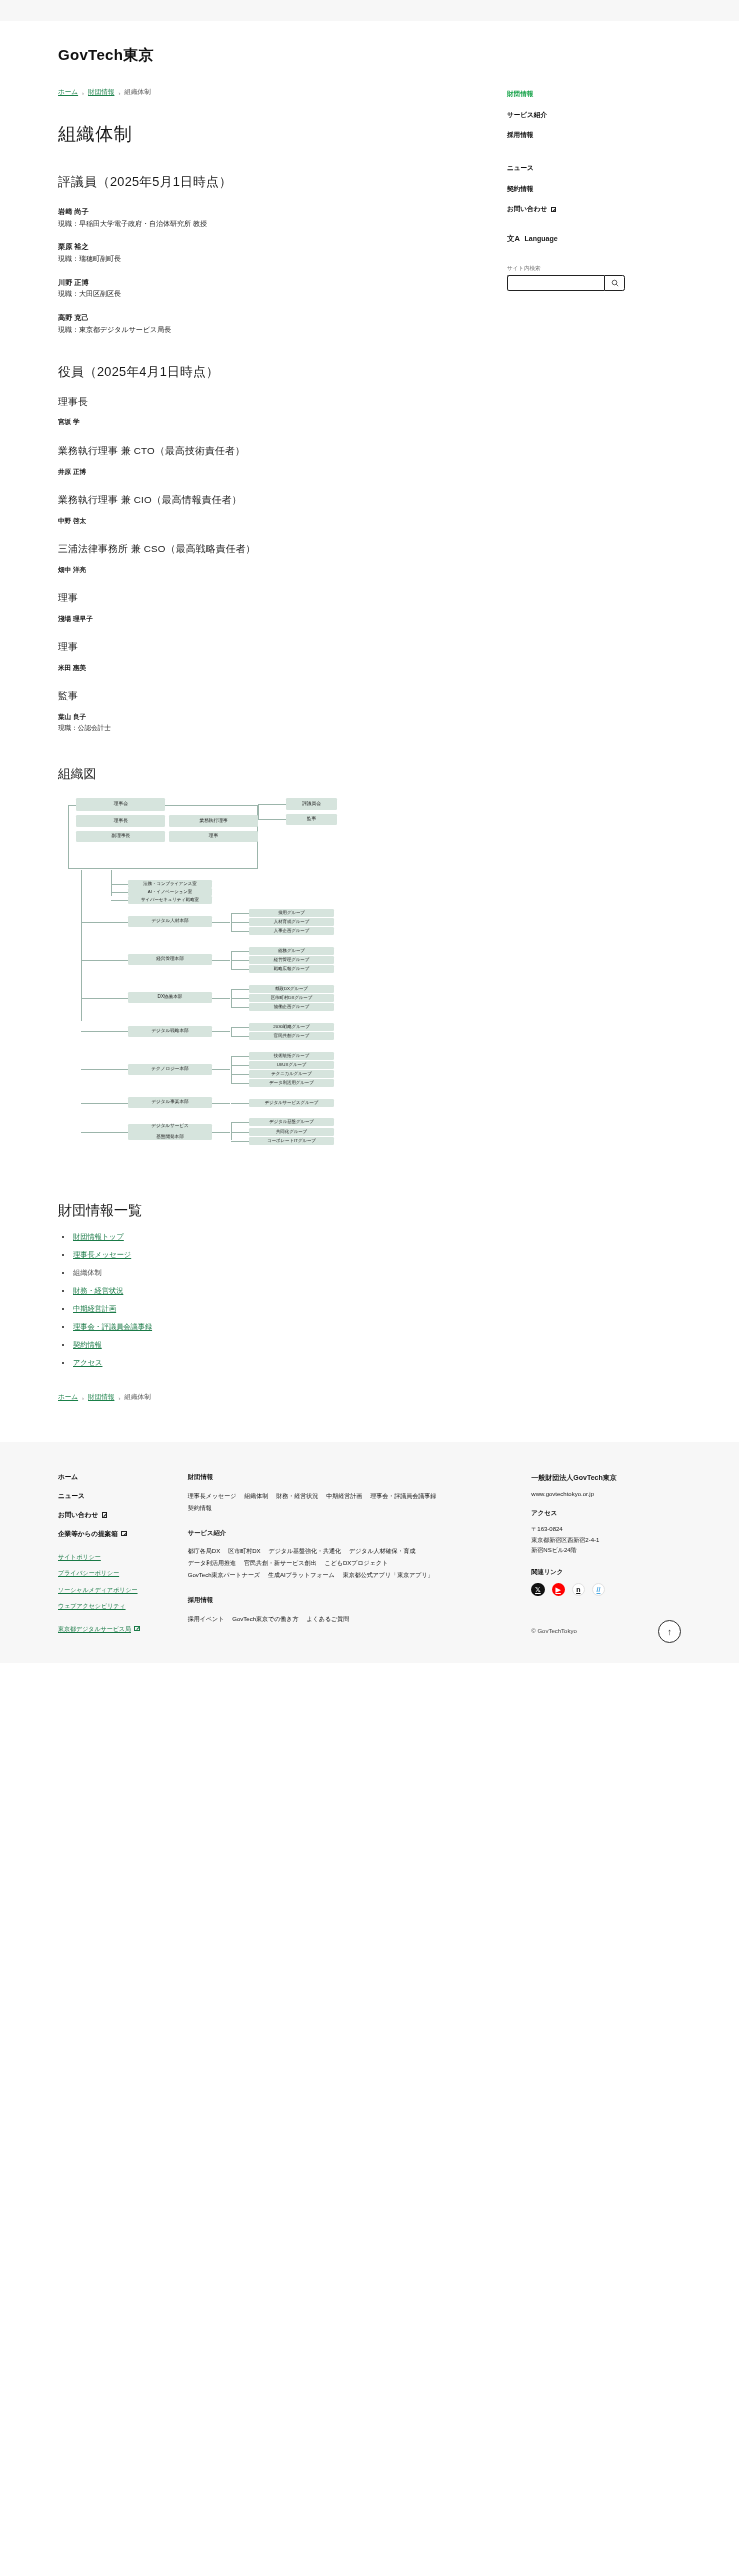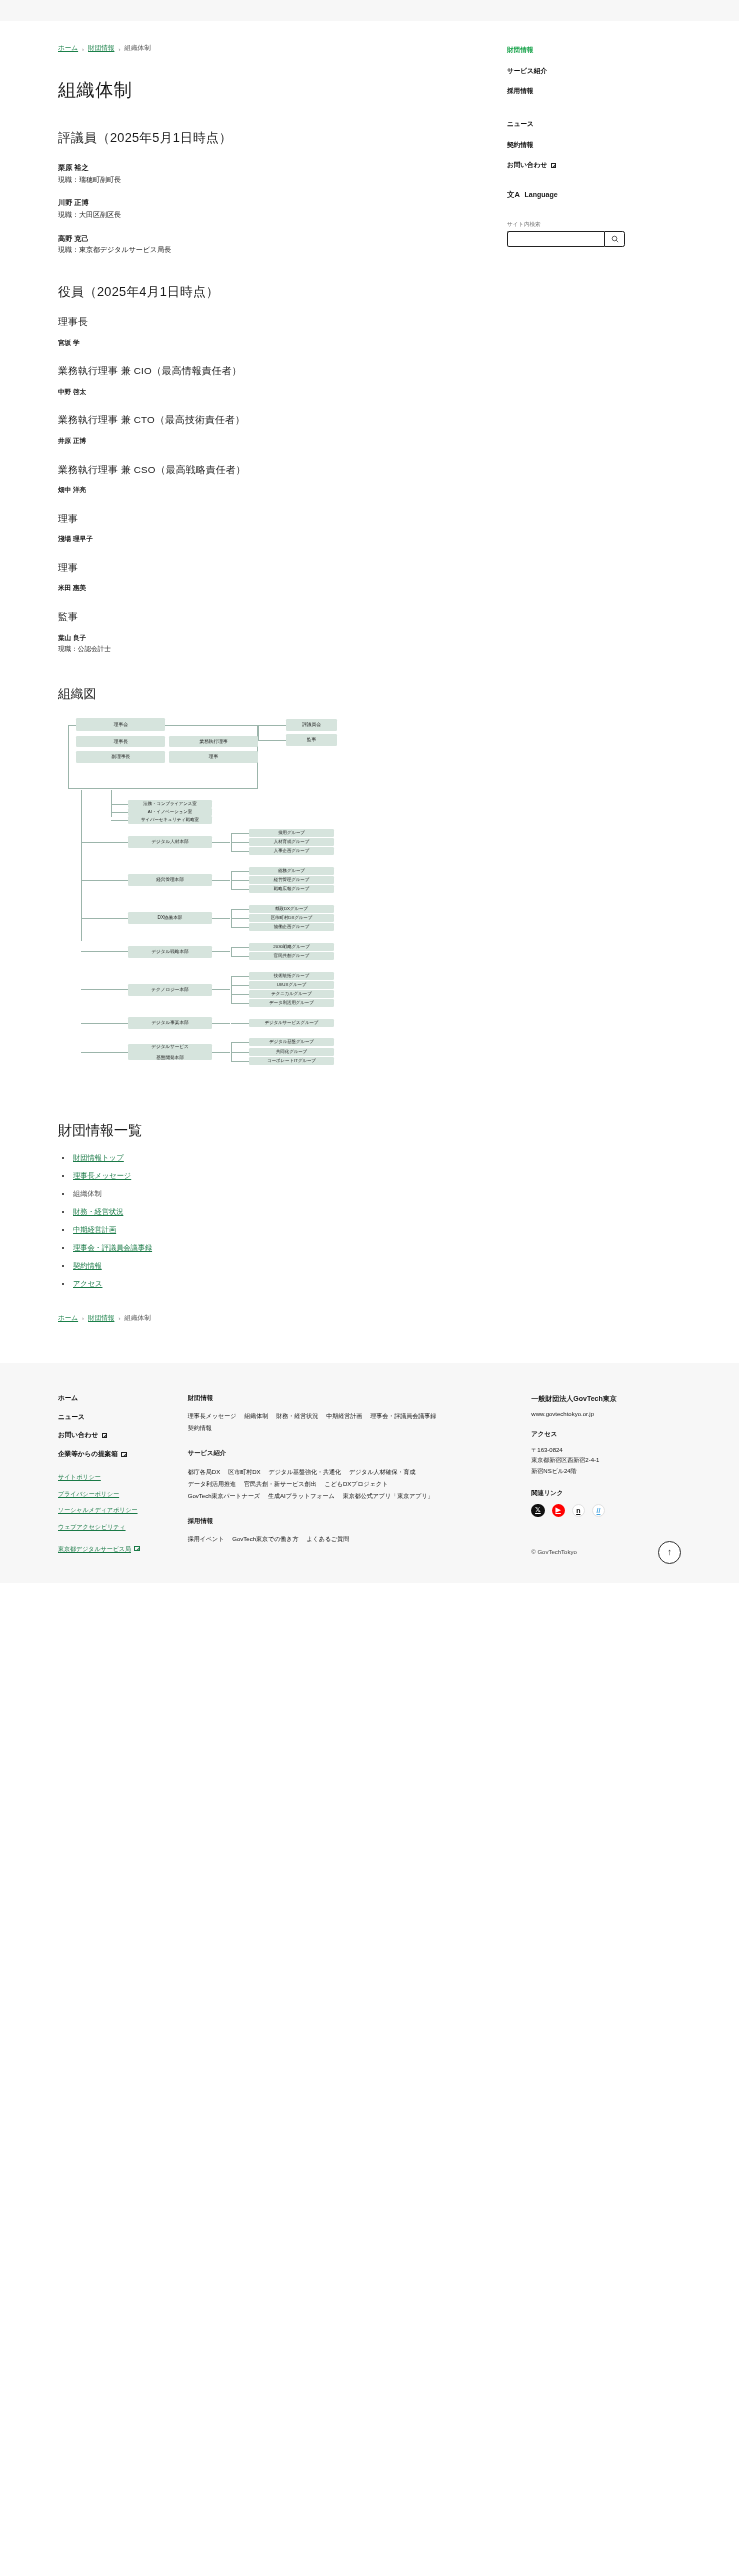--- a/index.html
+++ b/index.html
@@ -113,67 +113,74 @@
   .copyright { font-size: 6px; color: #444; margin-top: 32px; }
   .totop { position: absolute; right: 58px; bottom: 19.6px; width: 23px; height: 23px; border: 0.6px solid #333; border-radius: 50%; background: #fff; display: flex; align-items: center; justify-content: center; cursor: pointer; }
 </style>
 </head>
 <body>
 
 <div class="topbar"></div>
 
 <div class="page">
 
+  <div class="brand-wrap">
+    <div class="brand">GovTech東京</div>
+  </div>
 
   <div class="content-row">
 
     <div class="main-col">
 
       <nav class="breadcrumb">
         <a href="#">ホーム</a>
         <span class="sep">›</span>
         <a href="#">財団情報</a>
         <span class="sep">›</span>
         <span class="cur">組織体制</span>
       </nav>
 
       <h1 class="page-title">組織体制</h1>
 
       <h2 class="sec-title">評議員（2025年5月1日時点）</h2>
       <div id="councilors-list">
           <div class="person">
+            <div class="nm">岩﨑 尚子</div>
+            <div class="pos">現職：早稲田大学電子政府・自治体研究所 教授</div>
+          </div>
+          <div class="person">
             <div class="nm">栗原 裕之</div>
             <div class="pos">現職：瑞穂町副町長</div>
           </div>
           <div class="person">
             <div class="nm">川野 正博</div>
             <div class="pos">現職：大田区副区長</div>
           </div>
           <div class="person">
             <div class="nm">高野 克己</div>
             <div class="pos">現職：東京都デジタルサービス局長</div>
           </div>
         </div>
 
       <h2 class="sec-title">役員（2025年4月1日時点）</h2>
       <div id="officers-list">
           <div class="officer">
             <div class="role">理事長</div>
             <div class="nm">宮坂 学</div>
           </div>
           <div class="officer">
+            <div class="role">業務執行理事 兼 CTO（最高技術責任者）</div>
+            <div class="nm">井原 正博</div>
+          </div>
+          <div class="officer">
             <div class="role">業務執行理事 兼 CIO（最高情報責任者）</div>
             <div class="nm">中野 啓太</div>
           </div>
           <div class="officer">
-            <div class="role">業務執行理事 兼 CTO（最高技術責任者）</div>
-            <div class="nm">井原 正博</div>
-          </div>
-          <div class="officer">
-            <div class="role">業務執行理事 兼 CSO（最高戦略責任者）</div>
+            <div class="role">三浦法律事務所 兼 CSO（最高戦略責任者）</div>
             <div class="nm">畑中 洋亮</div>
           </div>
           <div class="officer">
             <div class="role">理事</div>
             <div class="nm">淺場 理早子</div>
           </div>
           <div class="officer">
             <div class="role">理事</div>
             <div class="nm">米田 惠美</div>
           </div>

